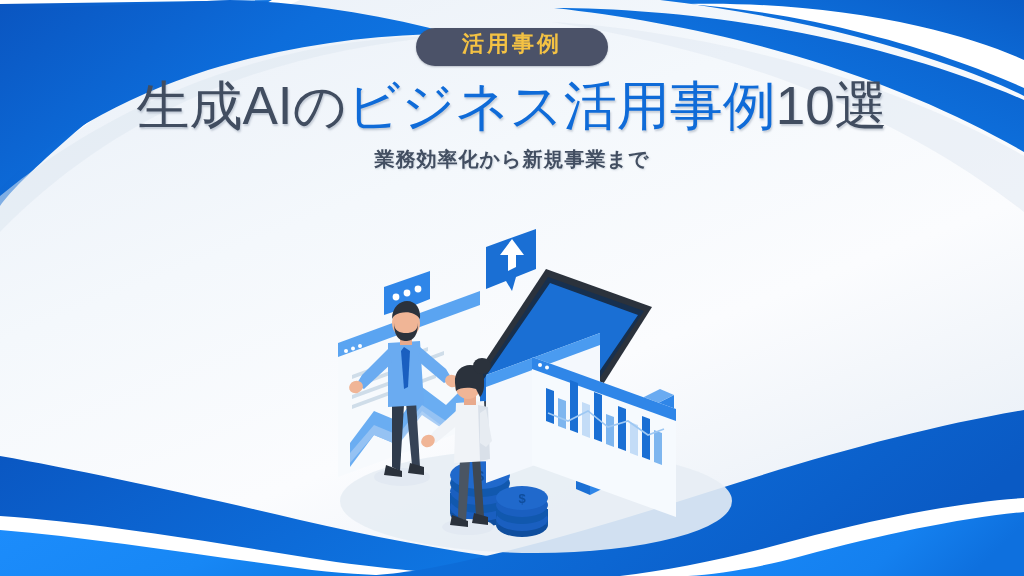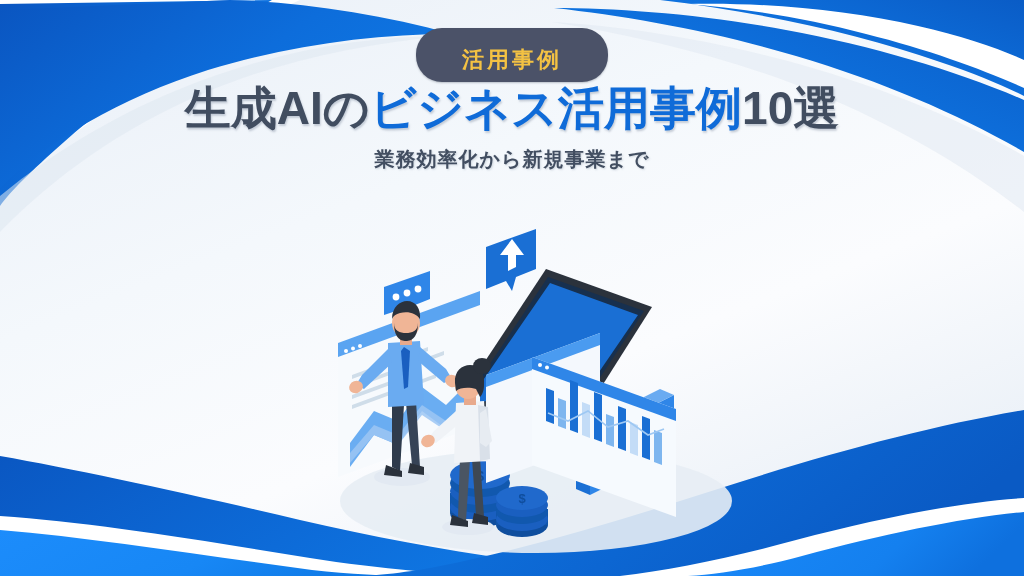--- a/index.html
+++ b/index.html
@@ -34,35 +34,35 @@
     left: 0;
     top: 0;
     width: 1024px;
     text-align: center;
     z-index: 5;
   }
 
   .badge {
     display: inline-block;
     margin-top: 28px;
-    padding: 21px 46px 11px 46px;
+    padding: 5px 46px 11px 46px;
     border-radius: 26px;
     background: #4b5268;
     color: #f4c243;
     font-size: 22px;
     font-weight: bold;
     letter-spacing: 3px;
     line-height: 1;
     box-shadow: 0 1px 2px rgba(40,50,70,0.28);
   }
 
   .title {
-    margin: 1px 0 0 0;
-    font-size: 46px;
-    font-weight: bold;
+    margin: 10px 0 0 0;
+    font-size: 53px;
+    font-weight: normal;
     line-height: 1.12;
     letter-spacing: 0px;
     color: #414d60;
     text-shadow: 1px 2px 2px rgba(120,135,155,0.38);
     white-space: nowrap;
   }
   .title .t-dark { color: #414d60; }
   .title .t-blue { color: #0f6bd8; }
 
   .subtitle {

